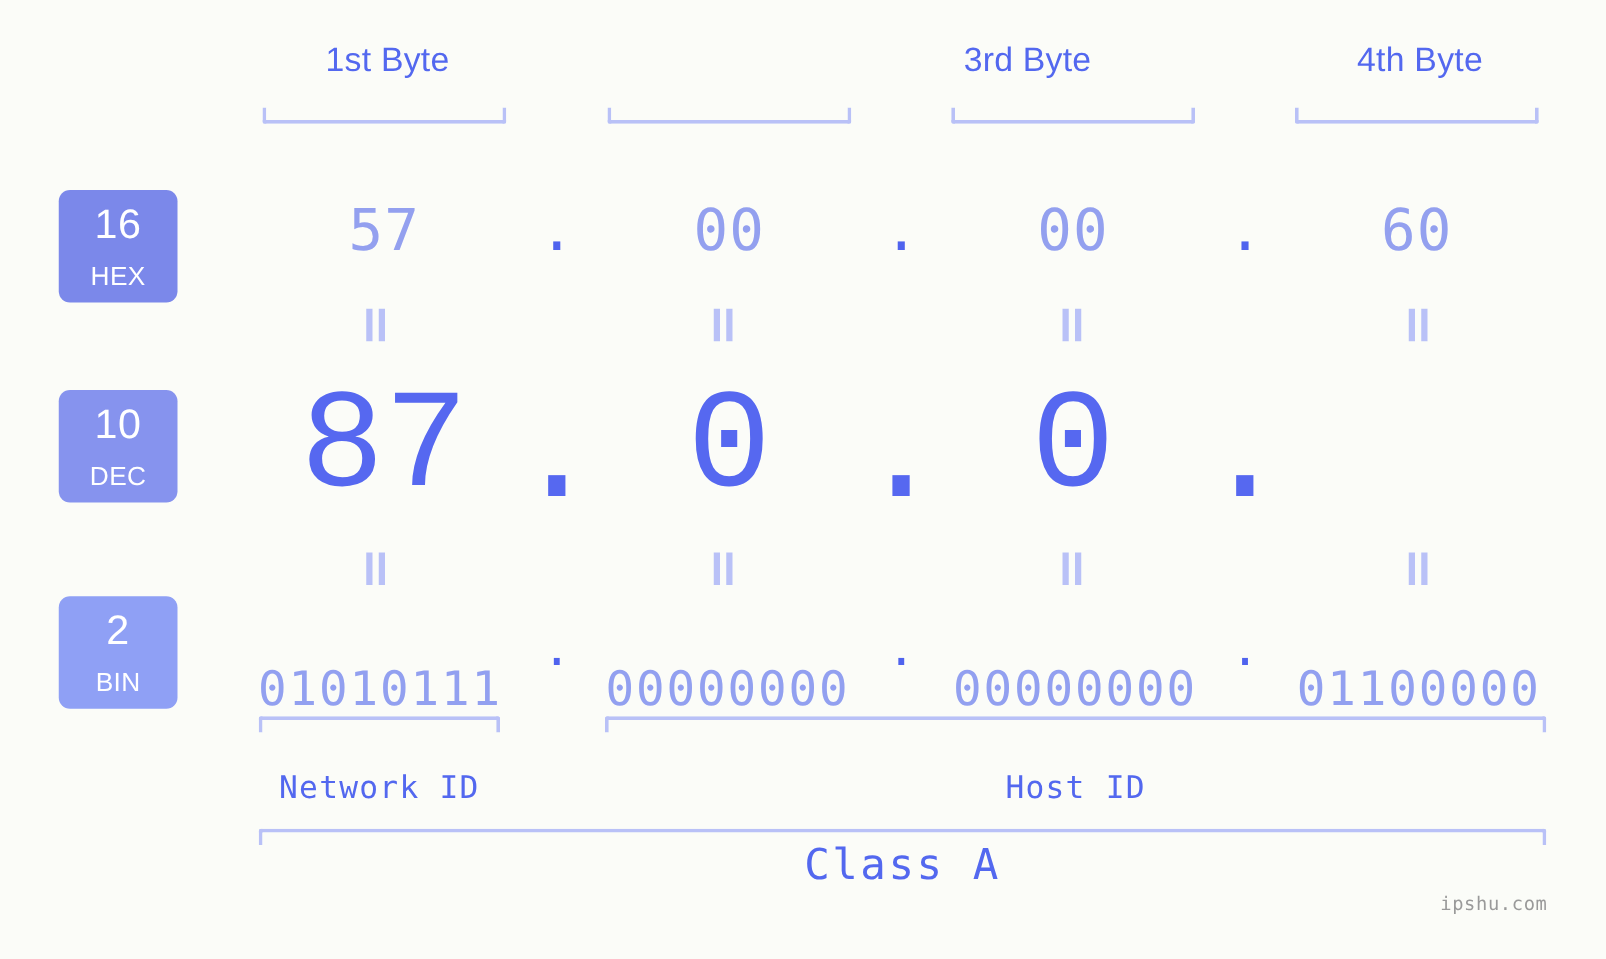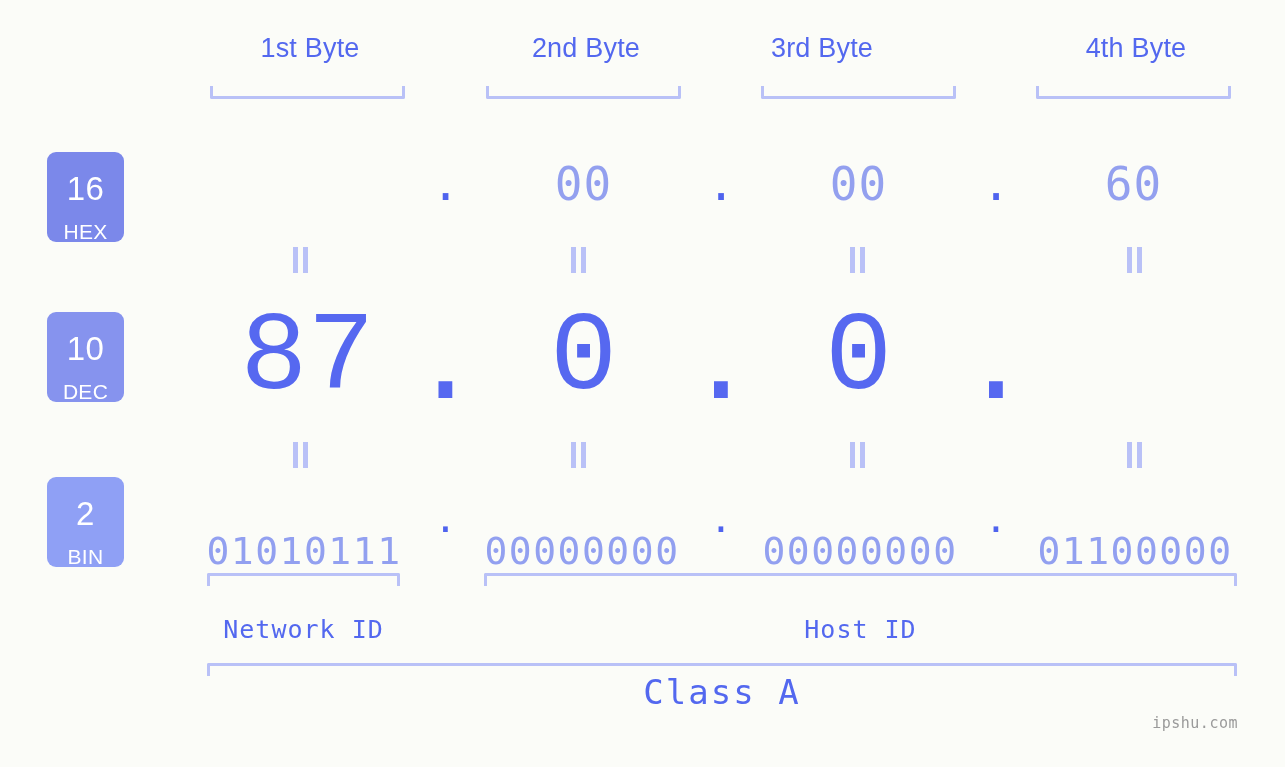--- a/index.html
+++ b/index.html
@@ -49,29 +49,29 @@
     border-bottom: none;
     height: 13px;
     box-sizing: border-box;
     border-radius: 2px 2px 0 0;
   }
 
   
   .badge {
     position: absolute;
     left: 47px;
-    width: 77px;
+    width: 95px;
     border-radius: 9px;
     color: #ffffff;
     text-align: center;
     box-sizing: border-box;
     display: flex;
     flex-direction: column;
     align-items: center;
-    justify-content: flex-end;
+    justify-content: center;
     line-height: 1;
   }
   .badge .num {
     font-size: 33px;
     font-weight: 400;
     letter-spacing: 0.5px;
   }
   .badge .tag {
     font-size: 21px;
     font-weight: 400;
@@ -182,21 +182,20 @@
     color: #9a9a9a;
     letter-spacing: 0.5px;
   }
 </style>
 </head>
 <body>
 
 <div id="stage">
 
   <div class="byte-label" style="left:210px;">1st Byte</div>
-  <div class="byte-label" style="left:486px;">2nd Byte</div>
   <div class="byte-label" style="left:722px;">3rd Byte</div>
   <div class="byte-label" style="left:1036px;">4th Byte</div>
 
   <div class="bracket-down" style="left:210px;  top:86px; width:195px;"></div>
   <div class="bracket-down" style="left:486px;  top:86px; width:195px;"></div>
   <div class="bracket-down" style="left:761px;  top:86px; width:195px;"></div>
   <div class="bracket-down" style="left:1036px; top:86px; width:195px;"></div>
 
   <div class="badge" id="badge-hex">
     <span class="num">16</span>
@@ -205,20 +204,21 @@
   <div class="badge" id="badge-dec">
     <span class="num">10</span>
     <span class="tag">DEC</span>
   </div>
   <div class="badge" id="badge-bin">
     <span class="num">2</span>
     <span class="tag">BIN</span>
   </div>
 
   <div class="row" style="top:161px; height:56px;">
+    <div class="cell hex-val" style="left:210px; width:195px;">57</div>
     <div class="cell hex-dot" style="left:405px; width:81px;">.</div>
     <div class="cell hex-val" style="left:486px; width:195px;">00</div>
     <div class="cell hex-dot" style="left:681px; width:80px;">.</div>
     <div class="cell hex-val" style="left:761px; width:195px;">00</div>
     <div class="cell hex-dot" style="left:956px; width:80px;">.</div>
     <div class="cell hex-val" style="left:1036px; width:195px;">60</div>
   </div>
 
   <div class="eq" style="left:293px; top:247px;">
       <i></i>

